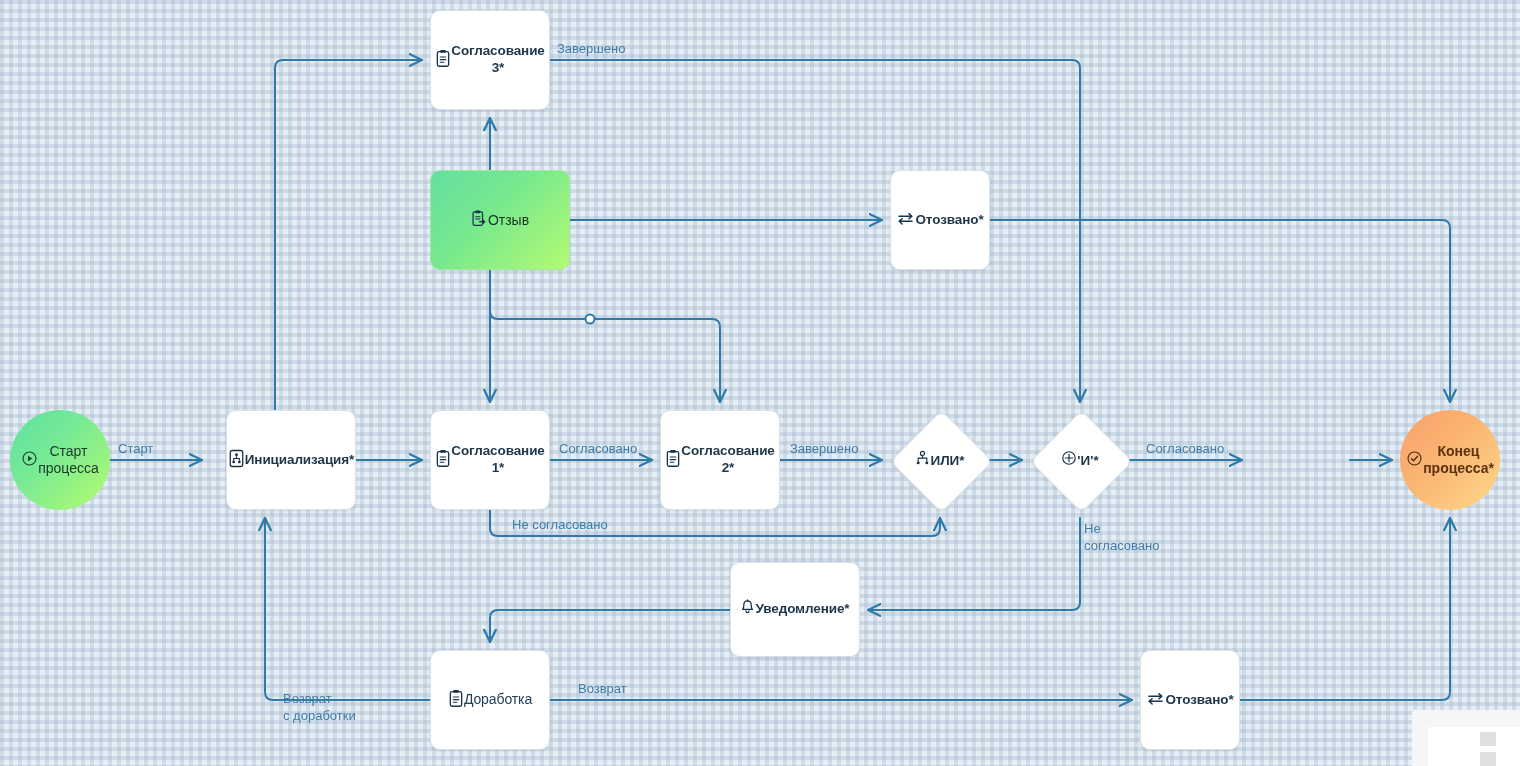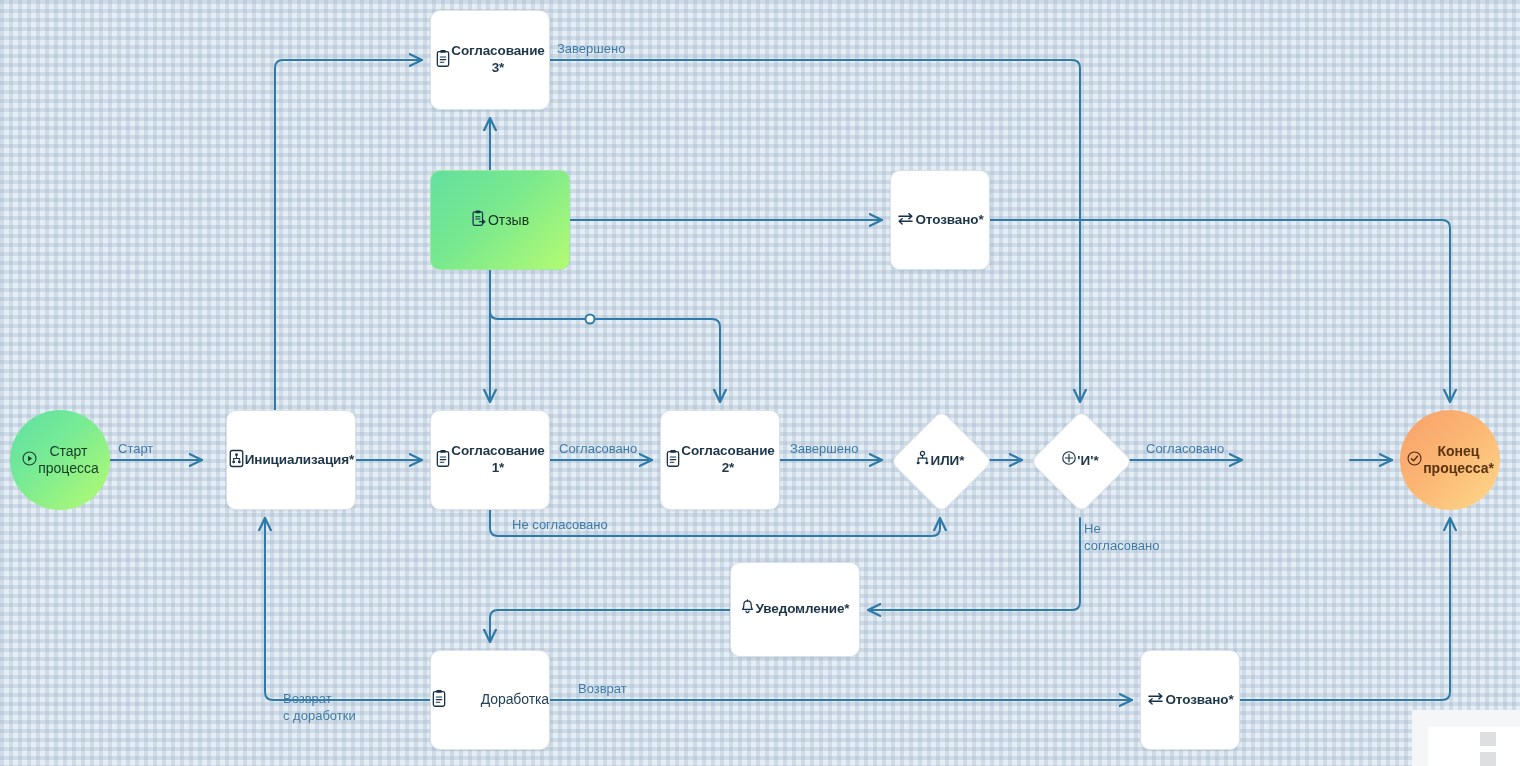--- a/index.html
+++ b/index.html
@@ -355,21 +355,21 @@
     <span class="nicon">
       <svg width="15" height="17" viewBox="0 0 16 18">
         <path d="M8 2 C5.4 2 4.1 3.8 4.1 6.2 C4.1 9.6 2.8 11 2.8 11 H13.2 C13.2 11 11.9 9.6 11.9 6.2 C11.9 3.8 10.6 2 8 2 Z" fill="none" stroke="#17324a" stroke-width="1.35" stroke-linejoin="round"></path>
         <path d="M8 1 V2.2" stroke="#17324a" stroke-width="1.35" stroke-linecap="round"></path>
         <path d="M6.4 12.6 C6.4 13.7 7.1 14.4 8 14.4 C8.9 14.4 9.6 13.7 9.6 12.6" fill="none" stroke="#17324a" stroke-width="1.3" stroke-linecap="round"></path>
       </svg>
     </span>
     <span class="nlabel" style="white-space: pre-line; text-align: right;">Уведомление*</span>
   </div>
 
-  <div class="node node-task plain" style="left:430px; top:650px; width:120px; height:100px;justify-content:space-between;">
+  <div class="node node-task plain" style="left:430px; top:650px; width:120px; height:100px;">
     <span class="nicon">
       <svg width="16" height="19" viewBox="0 0 17 20">
         <rect x="2.5" y="2.6" width="12" height="15.6" rx="1.8" fill="none" stroke="#17324a" stroke-width="1.4"></rect>
         <rect x="5.6" y="1" width="5.8" height="3" rx="1" fill="#17324a"></rect>
         <path d="M5.6 8.4 H11.4 M5.6 11.2 H11.4 M5.6 14 H9.4" stroke="#17324a" stroke-width="1.25" stroke-linecap="round"></path>
       </svg>
     </span>
     <span class="nlabel" style="white-space: pre-line;">Доработка</span>
   </div>
 

